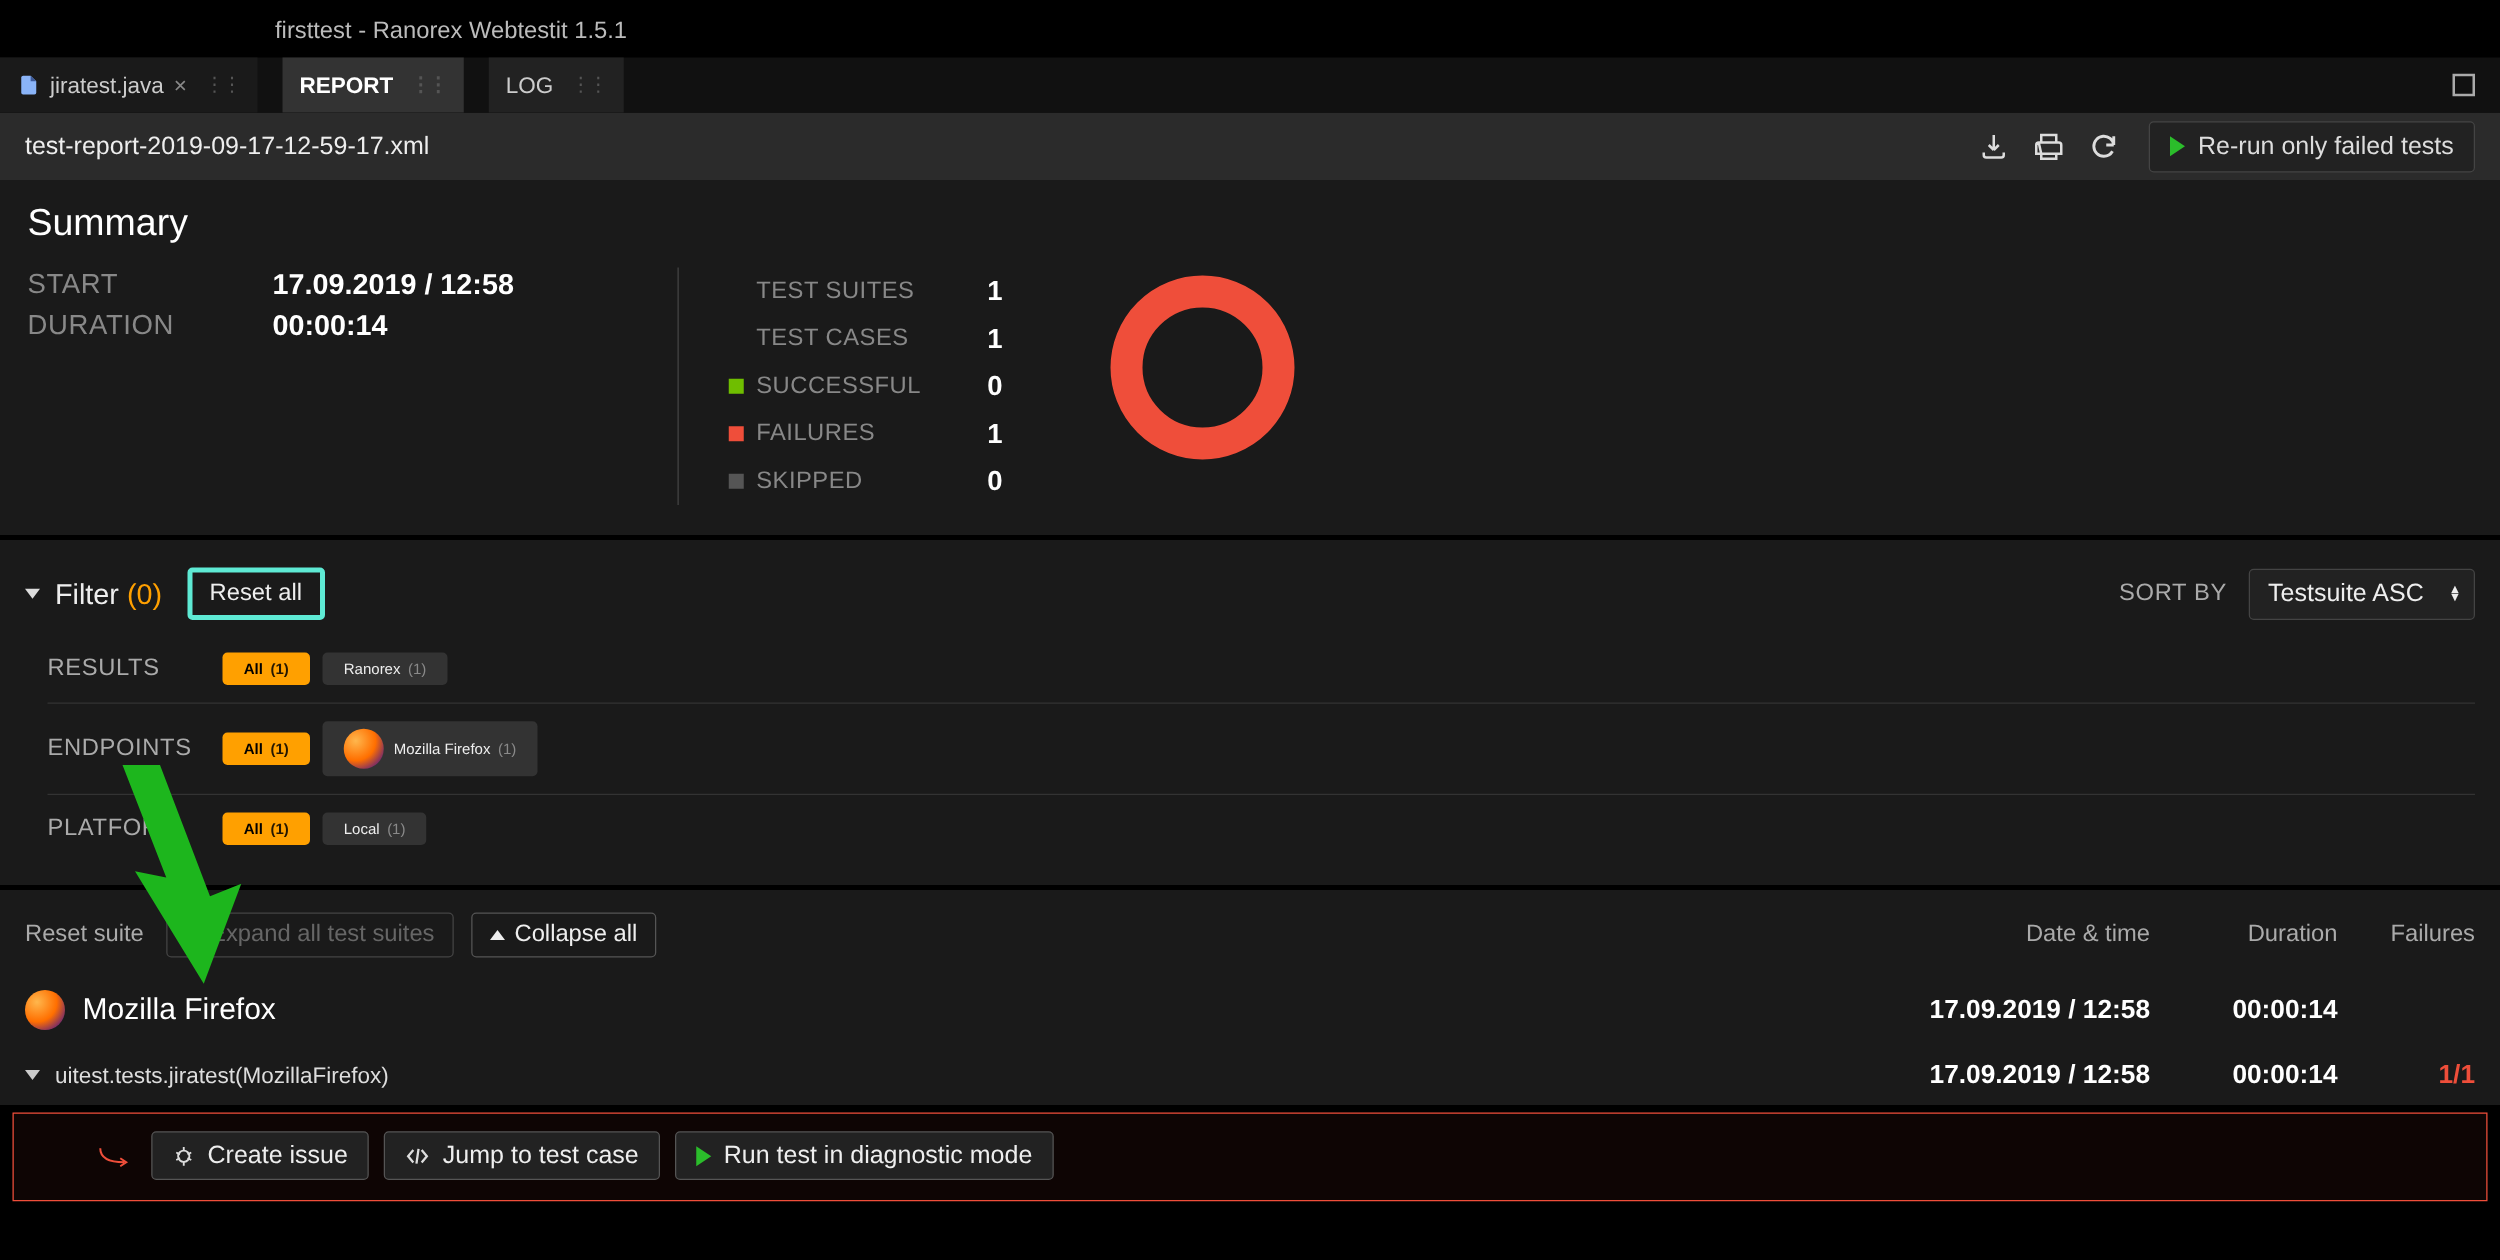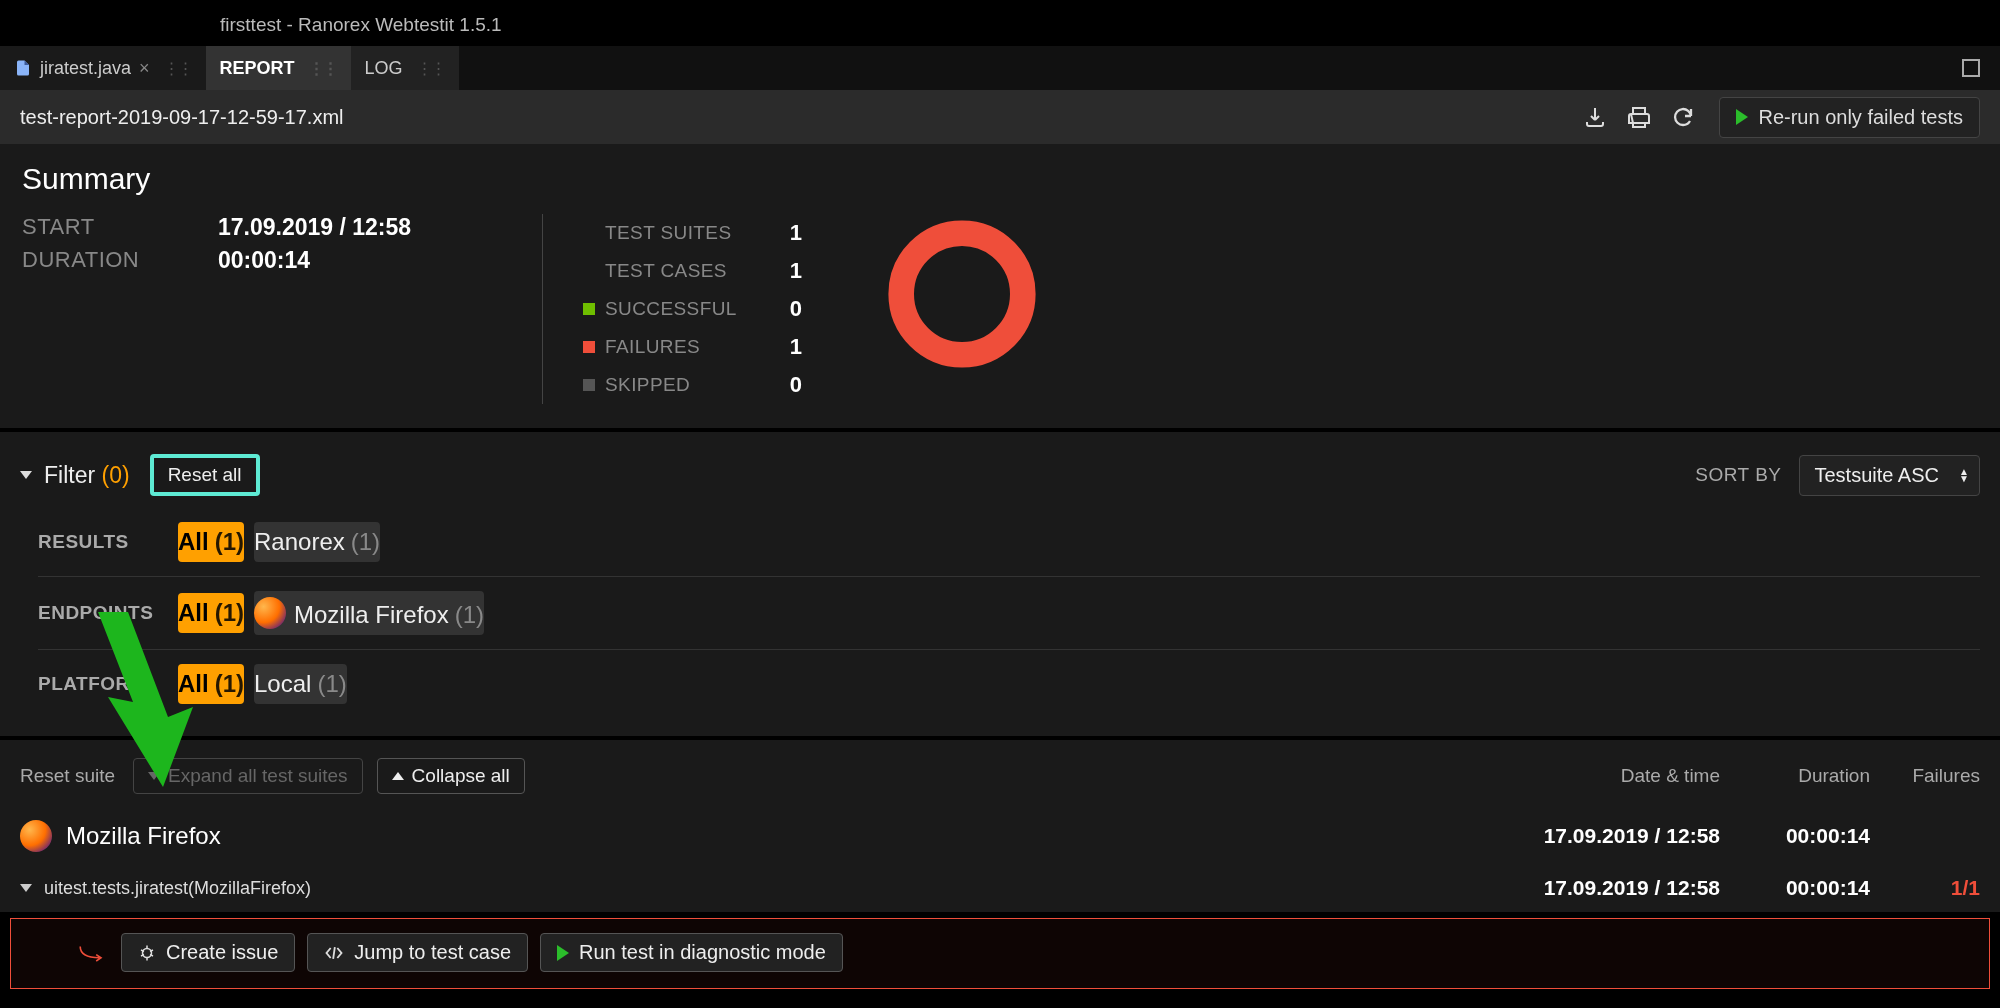--- a/index.html
+++ b/index.html
@@ -1,18 +1,18 @@
 <!DOCTYPE html>
 <html><head>
 <meta charset="utf-8">
 <style>
 * { box-sizing: border-box; margin: 0; padding: 0; font-family: -apple-system, "Segoe UI", Arial, sans-serif; }
 body { background: #000; color: #ddd; width: 2000px; height: 1008px; font-size: 18px; overflow: hidden; }
 .window-title { color: #bbb; font-size: 19px; padding: 14px 0 10px 220px; }
-.tabs-row { display: flex; align-items: center; background: #111; height: 44px; position: relative; }
+.tabs-row { display: flex; align-items: center; background: #111; height: 44px; position: relative; gap: 20px; }
 .file-tab, .ui-tab { display: flex; align-items: center; height: 44px; padding: 0 14px; color: #ccc; gap: 8px; }
 .file-tab { background: #1a1a1a; }
 .ui-tab.active { background: #333; color: #fff; font-weight: 600; }
 .ui-tab { background: #222; }
 .file-icon-tab { width: 18px; height: 18px; }
 .tab-close { color: #888; font-size: 18px; }
 .drag-handle { color: #555; font-size: 16px; letter-spacing: -2px; padding-left: 6px; }
 .maximize-box { position: absolute; right: 20px; width: 18px; height: 18px; border: 2px solid #aaa; }
 .toolbar { display: flex; align-items: center; background: #2b2b2b; height: 54px; padding: 0 20px; }
 .report-file { color: #eee; font-size: 20px; }
@@ -41,22 +41,22 @@
 .filter-arrow { margin-right: 12px; }
 .filter-title { font-size: 23px; color: #eee; }
 .filter-count { color: #ffa000; }
 .reset-btn { background: transparent; border: 4px solid #5eead4; color: #eee; padding: 6px 14px; margin-left: 20px; font-size: 19px; border-radius: 4px; cursor: pointer; }
 .sort-label { color: #aaa; font-size: 19px; margin-left: auto; letter-spacing: 0.5px; }
 .sort-select { background: #222; border: 1px solid #444; color: #eee; padding: 8px 40px 8px 14px; margin-left: 18px; font-size: 20px; border-radius: 4px; position: relative; cursor: pointer; }
 .sort-arrows { position: absolute; right: 10px; top: 50%; transform: translateY(-50%); display: flex; flex-direction: column; line-height: 7px; font-size: 10px; }
 .filter-rows { background: #1a1a1a; padding: 0 20px 18px 38px; }
 .filter-row { display: flex; align-items: center; padding: 14px 0; border-bottom: 1px solid #333; }
 .filter-row:last-child { border-bottom: none; }
-.filter-cat { color: #aaa; width: 140px; font-size: 19px; letter-spacing: 0.5px; font-weight: bold; }
-.chip { display: inline-flex; align-items: flex-end; padding: 6px 0; border-radius: 4px; font-size: 24px; margin-right: 10px; cursor: pointer; }
+.filter-cat { color: #aaa; width: 140px; font-size: 19px; letter-spacing: 0.5px; }
+.chip { display: inline-flex; align-items: center; padding: 6px 17px; border-radius: 4px; font-size: 12px; margin-right: 10px; cursor: pointer; }
 .chip.orange { background: #ffa000; color: #000; font-weight: 600; }
 .chip.dark { background: #333; color: #eee; }
 .chip-count { margin-left: 6px; color: inherit; opacity: 0.85; }
 .chip.dark .chip-count { color: #999; }
 .ff-icon { width: 20px; height: 20px; margin-right: 8px; }
 .suite-header { display: flex; align-items: center; padding: 18px 20px 14px; background: #1a1a1a; margin-top: 4px; }
 .suite-hdr-label { color: #aaa; font-size: 19px; margin-right: 18px; }
 .suite-btn { background: transparent; border: 1px solid #555; color: #eee; padding: 6px 14px; margin-right: 14px; font-size: 19px; border-radius: 4px; display: inline-flex; align-items: center; gap: 8px; cursor: pointer; }
 .suite-btn.disabled { color: #666; border-color: #444; cursor: default; }
 .tri-down { display: inline-block; width: 0; height: 0; border-left: 6px solid transparent; border-right: 6px solid transparent; border-top: 8px solid currentColor; }

